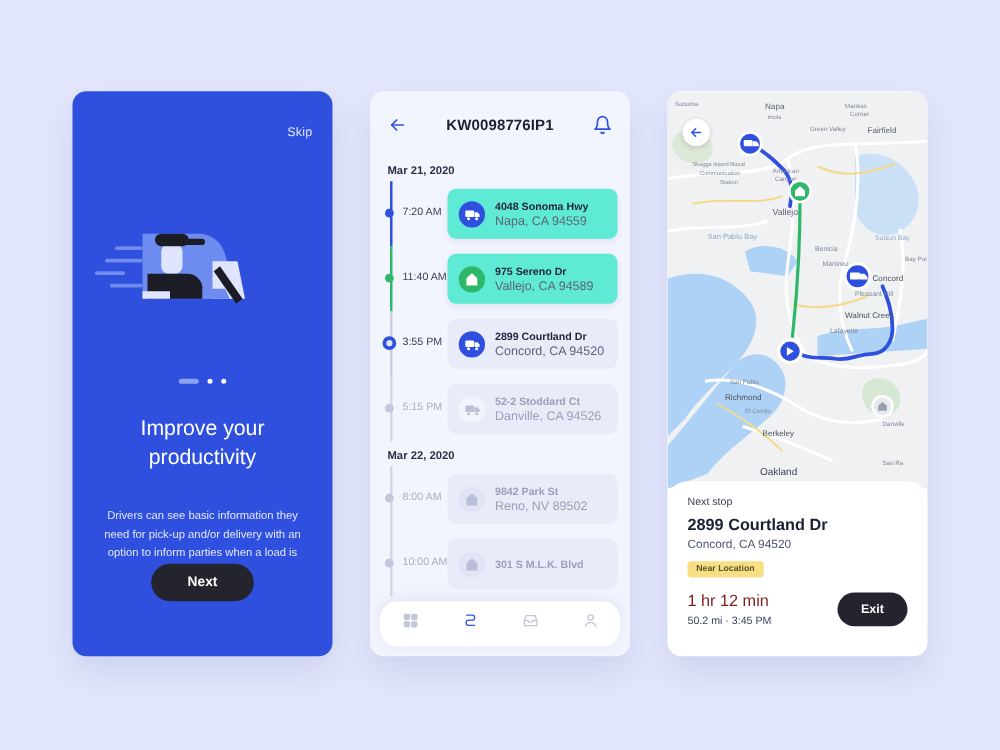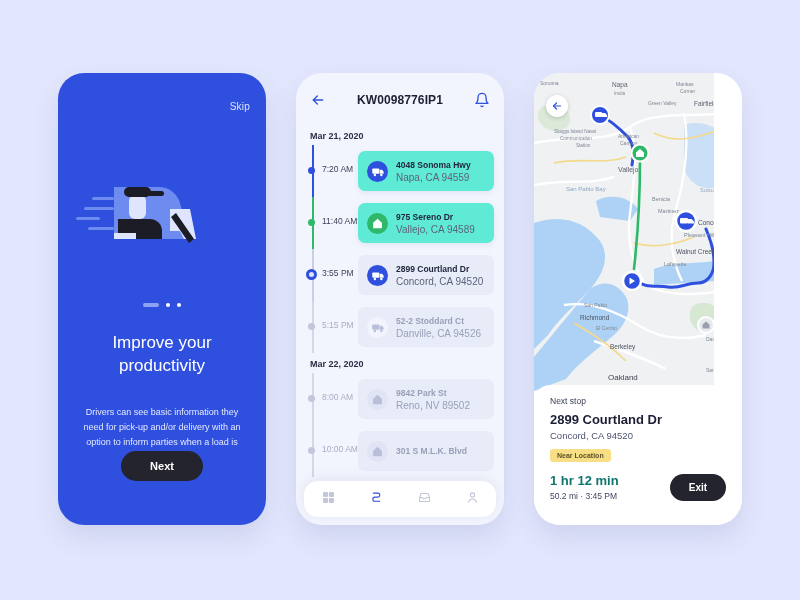--- a/index.html
+++ b/index.html
@@ -8,21 +8,21 @@
     background: #e3e7fd;
     font-family: "Liberation Sans", sans-serif;
     overflow: hidden;
   }
   .stage { position: relative; width: 800px; height: 600px; }
 
   
   .phone {
     position: absolute;
     width: 208px; height: 452px;
-    border-radius: 26px;
+    border-radius: 11px;
     overflow: hidden;
     box-shadow: 0 12px 26px rgba(60,70,140,.13);
   }
   #phone1 { left: 58px;  top: 73px;  background: #2f4fdf; }
   #phone2 { left: 296px; top: 73px;  background: #f3f5fe; }
   #phone3 { left: 534px; top: 73px;  background: #ffffff; }
 
   
   .skip {
     position: absolute; right: 16px; top: 28px;
@@ -107,21 +107,21 @@
 
   .navbar {
     position: absolute; left: 8px; right: 8px; bottom: 8px; height: 36px;
     background: #fff; border-radius: 14px;
     display: flex; align-items: center; justify-content: space-around;
     box-shadow: 0 -2px 14px rgba(70,80,150,.10);
   }
   .navbar span { cursor: pointer; display: block; }
 
   
-  .map { position: absolute; left: 0; top: 0; width: 180px; height: 318px; overflow: hidden; }
+  .map { position: absolute; left: 0; top: 0; width: 208px; height: 318px; overflow: hidden; }
   .map-back {
     position: absolute; left: 12px; top: 22px;
     width: 22px; height: 22px; border-radius: 50%; background: #fff;
     display: flex; align-items: center; justify-content: center;
     box-shadow: 0 1px 4px rgba(0,0,0,.18); cursor: pointer; z-index: 5;
   }
   .sheet {
     position: absolute; left: 0; bottom: 0; width: 208px; height: 140px;
     background: #fff; border-radius: 16px 16px 26px 26px;
     padding: 11px 16px 0;
@@ -132,21 +132,21 @@
   .badge {
     display: inline-block; margin-top: 8px;
     background: #f8df85; color: #5d5326;
     font-size: 7px; font-weight: 700;
     padding: 3px 7px; border-radius: 3px;
   }
   .eta-row {
     display: flex; align-items: center; justify-content: space-between;
     margin-top: 11px;
   }
-  .eta { font-size: 13px; font-weight: 700; color: #0f766e; }
+  .eta { font-size: 13px; font-weight: 400; color: #7f1d1d; }
   .sub { font-size: 8.5px; color: #3f4560; margin-top: 3px; }
   .exit-btn {
     width: 56px; height: 27px; border: none; border-radius: 14px;
     background: #24242e; color: #fff;
     font-family: inherit; font-size: 10px; font-weight: 700; cursor: pointer;
   }
 </style>
 </head>
 <body>
 

